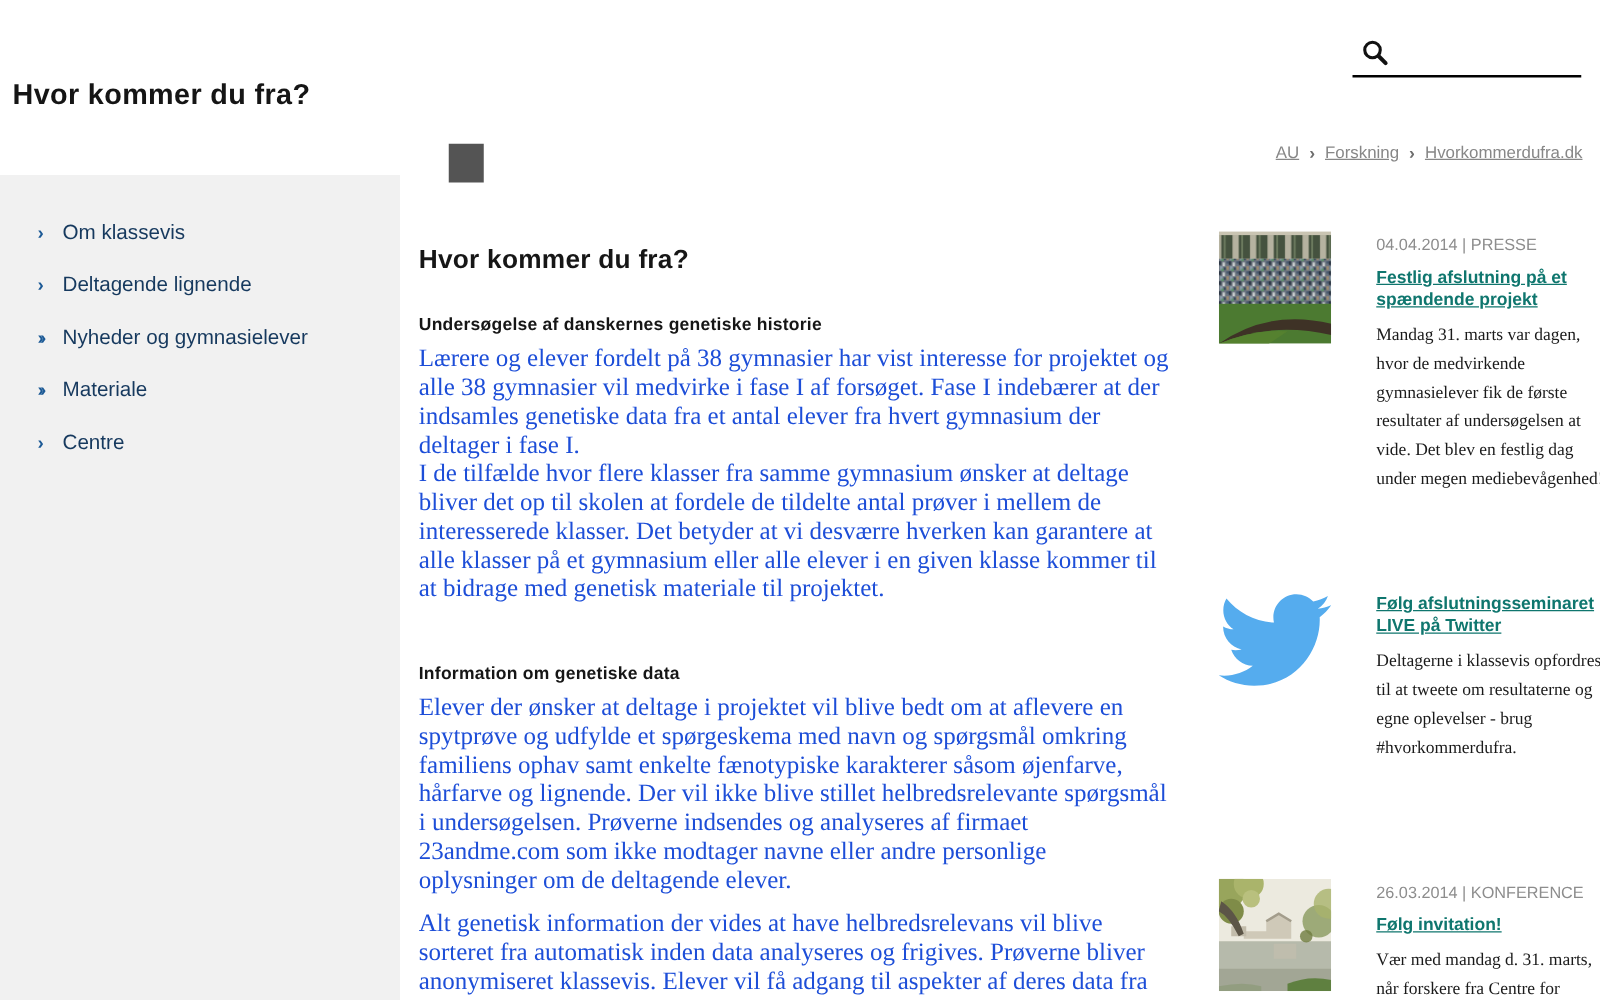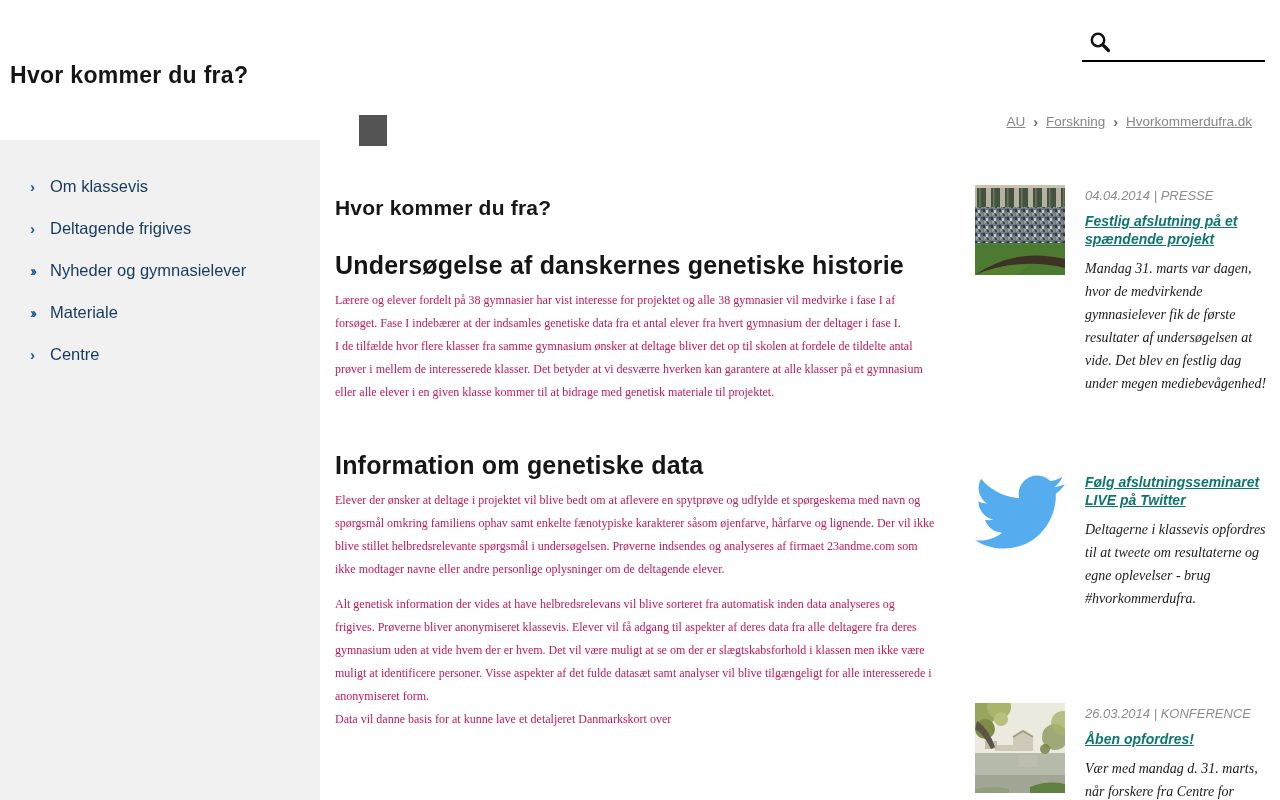--- a/index.html
+++ b/index.html
@@ -9,48 +9,48 @@
 
   
   .logo { position:absolute; left:10px; top:62px; font-size:23px; font-weight:bold;
           color:#151515; letter-spacing:.3px; cursor:pointer; }
   .search-box { position:absolute; left:1082px; top:26px; width:183px; height:36px;
                 border-bottom:2px solid #000; display:flex; align-items:center; }
   .search-icon { width:24px; height:24px; margin:0 6px 2px 6px; flex:0 0 auto; }
   .search-input { border:none; outline:none; background:transparent; flex:1 1 auto;
                   font-size:15px; height:26px; min-width:0; font-family:"Liberation Sans",sans-serif; }
 
-  .breadcrumb { position:absolute; top:113px; right:28px; font-size:13.5px; color:#878787; }
+  .breadcrumb { position:absolute; top:113px; right:14px; font-size:13.5px; color:#878787; }
   .breadcrumb a { color:#878787; text-decoration:underline; cursor:pointer; }
   .crumb-sep { display:inline-block; margin:0 8px; font-weight:bold; color:#6e6e6e;
                font-size:14px; transform:translateY(1px); }
 
   .menu-square { position:absolute; left:359px; top:115px; width:28px; height:31px;
                  background:#545454; cursor:pointer; }
 
   
   .sidebar-bg { position:absolute; left:0; top:140px; width:320px; height:660px; background:#f1f1f1; }
   .sidebar-nav { position:absolute; left:0; top:178px; width:320px; list-style:none; }
   .sidebar-nav li { display:flex; align-items:baseline; padding-left:30px; margin-bottom:25px;
                     font-size:16.5px; line-height:17px; color:#16395e; cursor:pointer; }
   .nav-chevron { color:#1c5a96; font-weight:bold; font-size:15px; width:20px; flex:0 0 auto;
                  letter-spacing:-3px; }
 
   
   .content { position:absolute; left:335px; top:196px; width:600px; color:#1c1c1c; }
   .content h1 { font-size:21px; font-weight:bold; color:#161616; margin:0 0 31px; letter-spacing:.2px; }
-  .content h2 { font-size:25px; font-weight:bold; color:#161616; margin:0 0 9px; letter-spacing:.2px; }
+  .content h2 { font-size:14px; font-weight:bold; color:#161616; margin:0 0 9px; letter-spacing:.2px; }
   .content .sec1 { margin-bottom:47px; }
-  .content p { font-family:"Liberation Serif", serif; font-size:12px; line-height:23px; color:#be185d; }
+  .content p { font-family:"Liberation Serif", serif; font-size:20px; line-height:23px; color:#1d4ed8; }
   .content p.gap { margin-bottom:12px; }
 
   
   .news { position:absolute; left:975px; top:185px; width:300px; height:615px; }
   .news-item { position:absolute; left:0; width:300px; display:grid;
-               grid-template-columns:90px 1fr; column-gap:20px;font-style:italic; }
+               grid-template-columns:90px 1fr; column-gap:36px; }
   .news-item.n1 { top:0; }
   .news-item.n2 { top:288px; }
   .news-item.n3 { top:518px; }
   .news-media { width:90px; height:90px; overflow:hidden; cursor:pointer; }
   .news-media svg { display:block; }
   .news-text { width:184px; }
   .news-date { font-size:13px; line-height:21px; color:#8d8d8d; margin-bottom:6px; }
   .news-title { display:inline-block; font-size:14px; font-weight:bold; line-height:18px;
                 color:#0f766e; text-decoration:underline; margin-bottom:9px; cursor:pointer; }
   .news-body { font-family:"Liberation Serif", serif; font-size:14px; line-height:23px; color:#1a1a1a; }
@@ -77,21 +77,21 @@
   <div class="menu-square"></div>
 
   <div class="sidebar-bg"></div>
   <ul class="sidebar-nav">
     <li>
       <span class="nav-chevron">›</span>
       <span>Om klassevis</span>
     </li>
     <li>
       <span class="nav-chevron">›</span>
-      <span>Deltagende frigives</span>
+      <span>Deltagende lignende</span>
     </li>
     <li>
       <span class="nav-chevron">››</span>
       <span>Nyheder og gymnasielever</span>
     </li>
     <li>
       <span class="nav-chevron">››</span>
       <span>Materiale</span>
     </li>
     <li>
@@ -184,19 +184,19 @@
           <circle cx="24" cy="4" r="12" fill="#aab46b"></circle>
           <circle cx="10" cy="26" r="10" fill="#7f8c48"></circle>
           <circle cx="26" cy="16" r="7" fill="#b9c07e"></circle>
           <path d="M2 18 Q 14 26 20 44 L 16 46 Q 8 30 0 26 Z" fill="#5c5547"></path>
           <path d="M55 84 Q 72 77 90 81 L90 90 L55 90 Z" fill="#5f8040"></path>
           <path d="M0 86 Q 20 82 34 86 L34 90 L0 90 Z" fill="#8b9a77" opacity="0.7"></path>
         </svg>
       </div>
       <div class="news-text">
         <div class="news-date">26.03.2014 | KONFERENCE</div>
-        <a class="news-title">Åben opfordres!</a>
+        <a class="news-title">Følg invitation!</a>
         <div class="news-body">Vær med mandag d. 31. marts, når forskere fra Centre for</div>
       </div>
     </div>
 
   </div>
 </div>
 
 </body></html>

